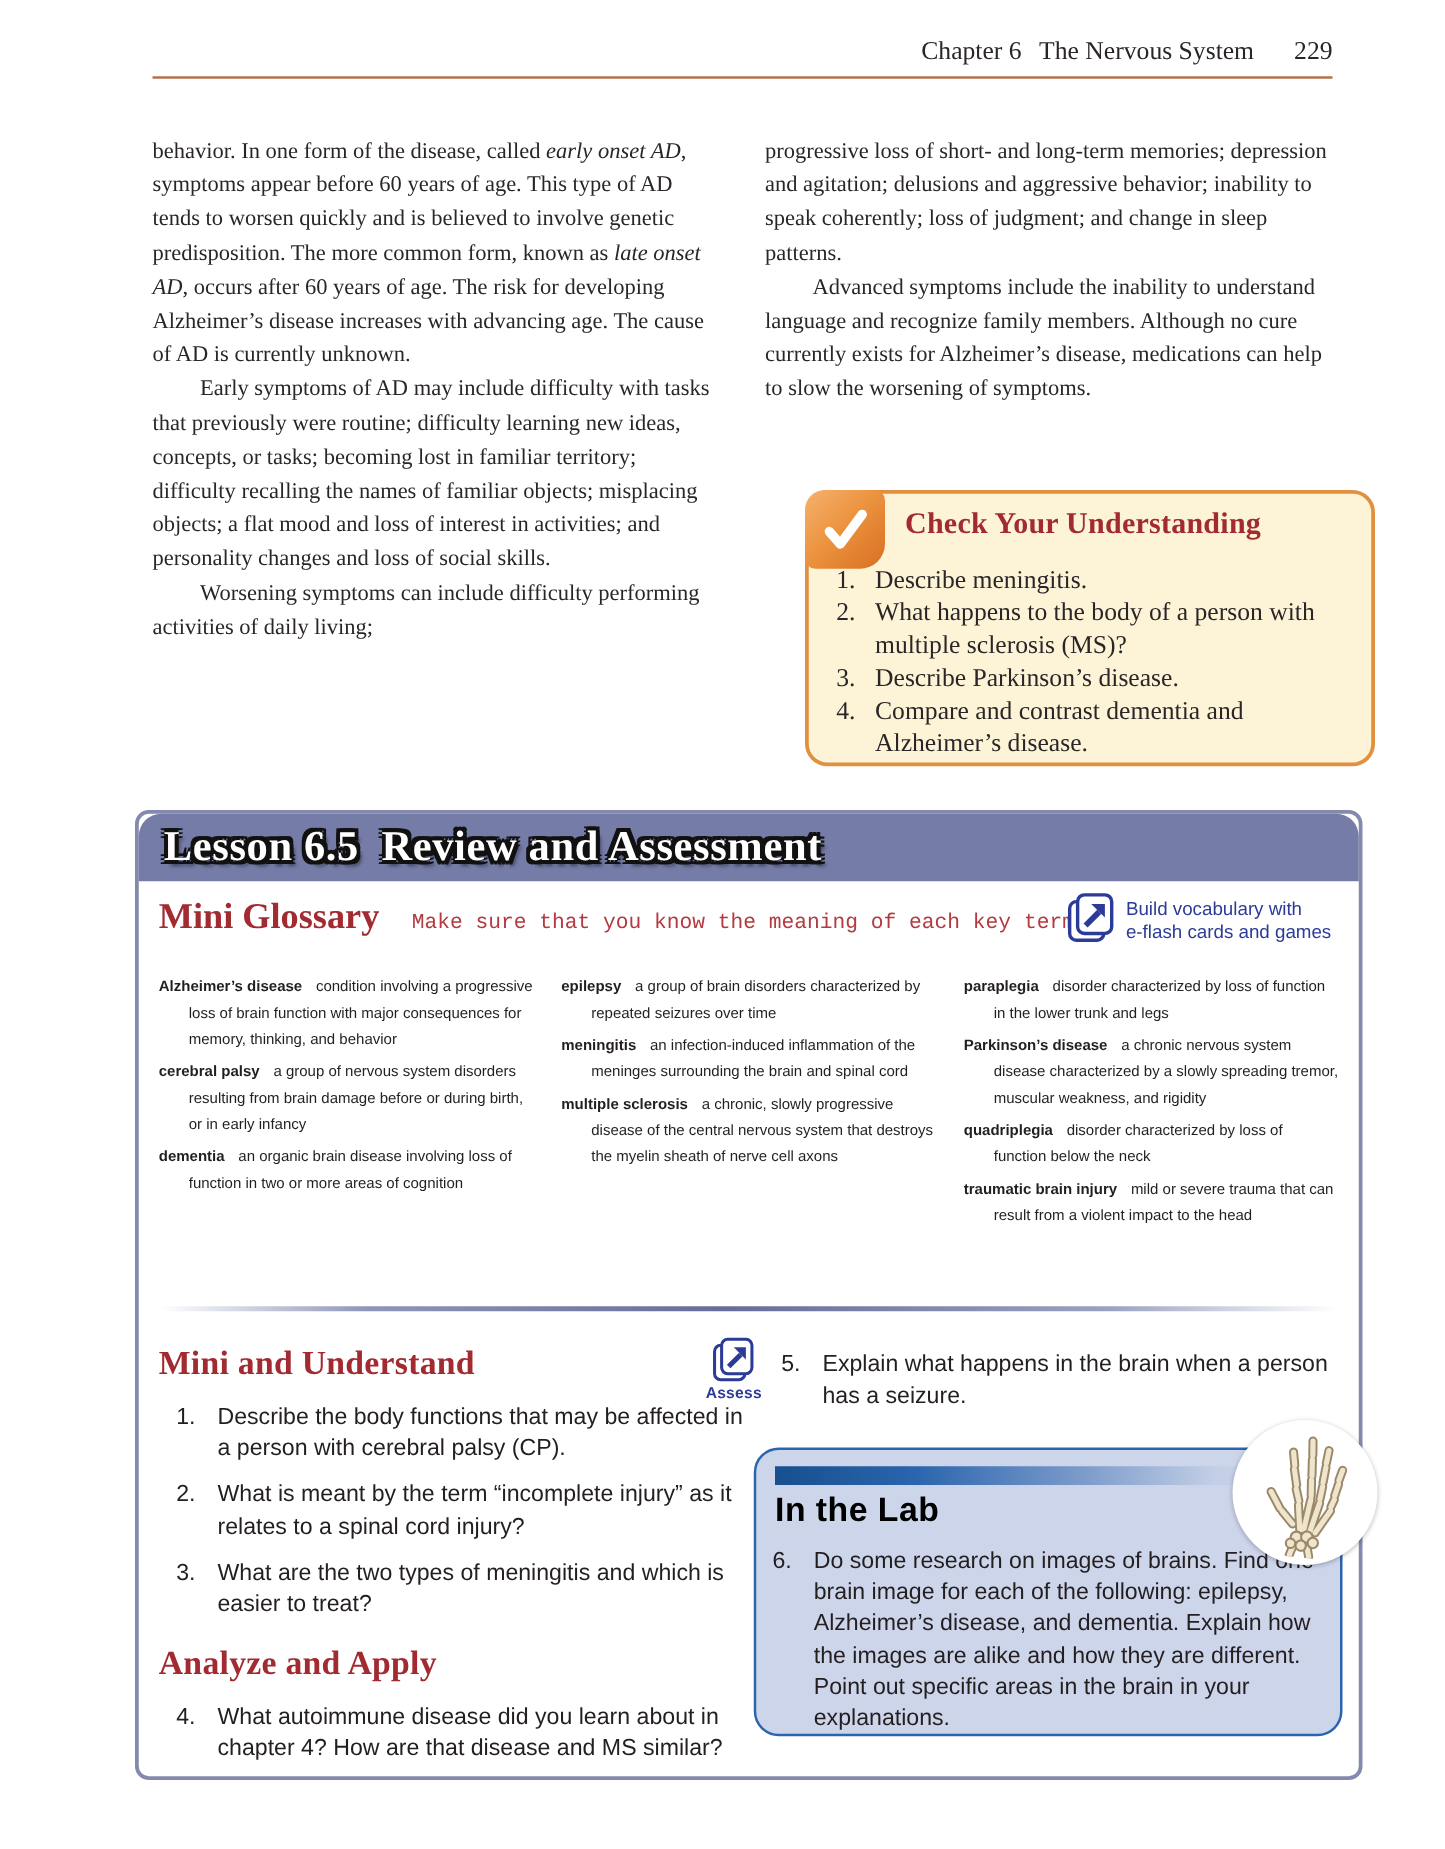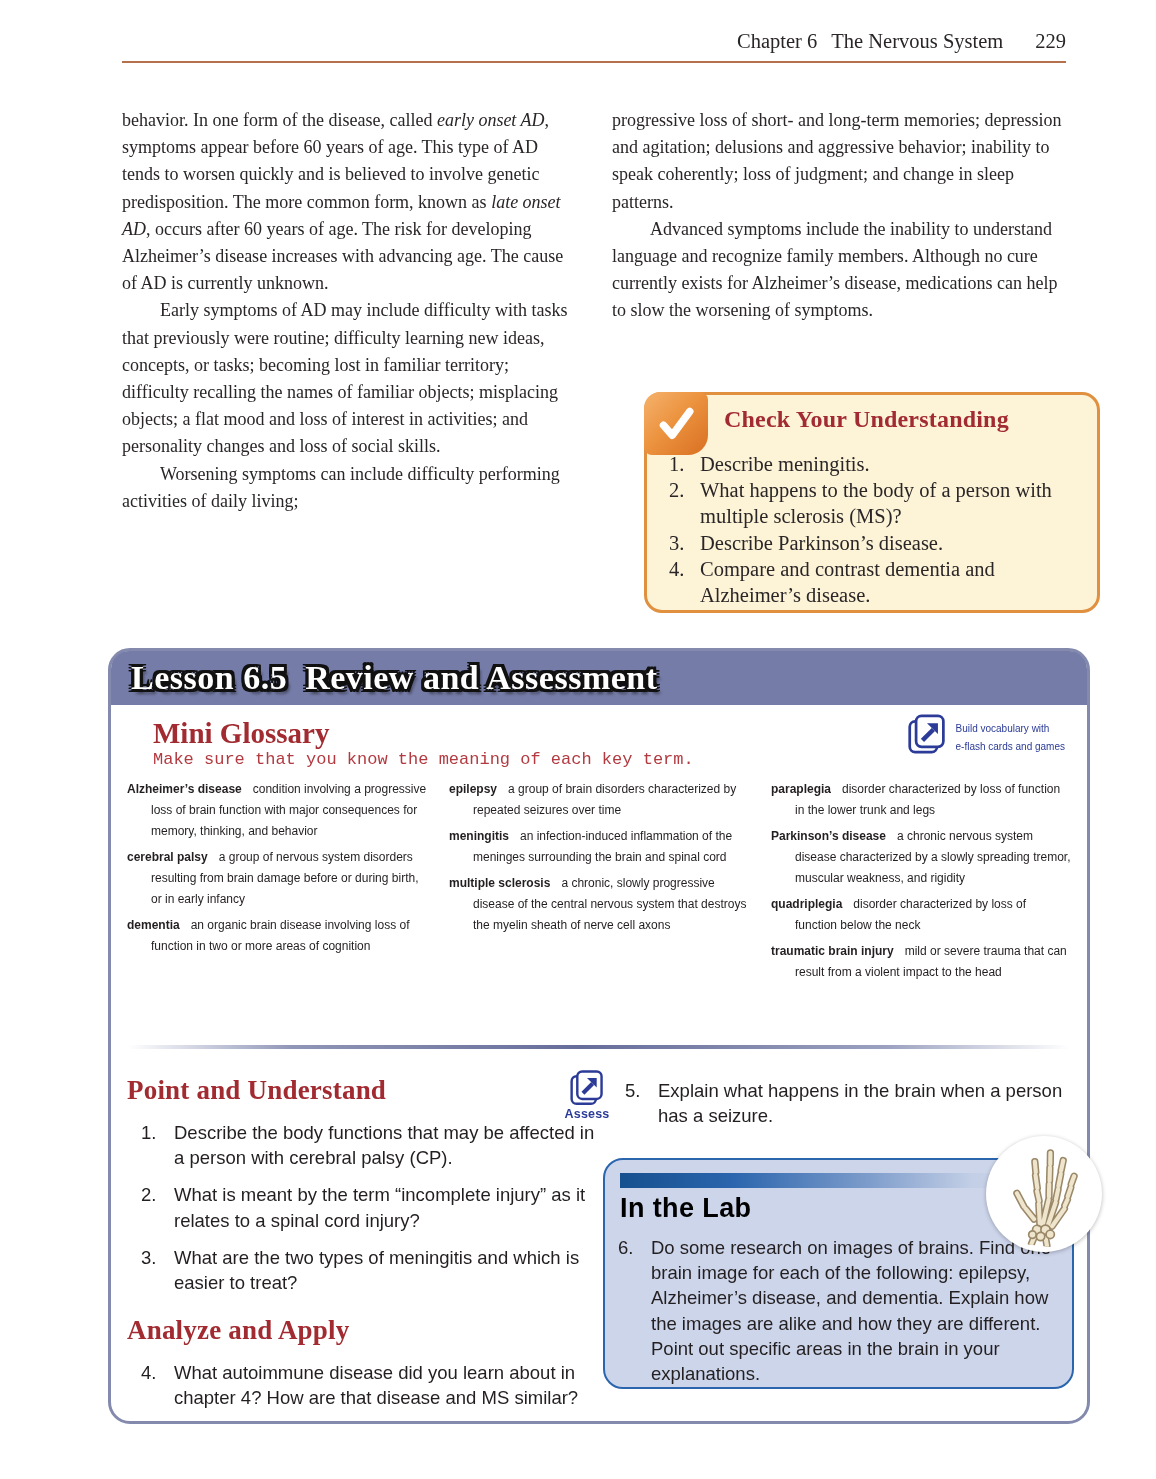--- a/index.html
+++ b/index.html
@@ -43,45 +43,45 @@
     letter-spacing:0.2px;
   }
   .cyu-list { position:absolute; left:22px; top:56px; right:12px; }
   .cyu-list .q { display:flex; font-size:20.5px; line-height:26.2px; color:#2a2627; }
   .cyu-list .q-num { width:31px; flex:0 0 31px; }
   .cyu-list .q-text { flex:1; }
 
   
   .lesson {
     position:absolute; left:108px; top:648px; width:982px; height:776px;
-    border:3px solid #838aad; border-radius:22px; background:#fff;padding-left:44px;
+    border:3px solid #838aad; border-radius:11px; background:#fff;padding-left:44px;
   }
   .lesson-banner {
     position:absolute; left:0; top:0; right:0; height:54px; background:#757ca7;
     border-radius:18px 18px 0 0; display:flex; align-items:center;
   }
   .banner-text {
     font-family:"Liberation Serif","DejaVu Serif",serif;
     padding-left:20px; font-size:34px; font-weight:bold; color:#ffffff; white-space:pre;
     letter-spacing:0.5px;
     text-shadow:
       -3px -3px 0 #111, 0 -3px 0 #111, 3px -3px 0 #111,
       -3px 0 0 #111, 3px 0 0 #111,
       -3px 3px 0 #111, 0 3px 0 #111, 3px 3px 0 #111,
       4px 5px 3px rgba(0,0,0,0.45);
   }
 
   
-  .mg-header { position:absolute; left:16px; top:66px; right:20px; display:flex; align-items:baseline;flex-direction:column; }
+  .mg-header { position:absolute; left:16px; top:66px; right:20px; display:flex; align-items:baseline; }
   .mg-title { font-size:29px; font-weight:bold; color:#a22b31; }
   .mg-sub { font-family:Liberation Mono, monospace; font-size:17px; color:#b23a40; margin-left:26px; }
   .eflash {
     position:absolute; right:2px; top:-4px; display:flex; align-items:center; gap:8px;
     color:#2b3b97; font-family:"Liberation Sans","DejaVu Sans",sans-serif;
-    font-size:10px; line-height:18px;
+    font-size:15px; line-height:18px;
   }
   .gloss-cols { position:absolute; left:16px; top:128px; right:16px; display:flex; gap:22px; }
   .gcol { flex:1; font-family:"Liberation Sans","DejaVu Sans",sans-serif; font-size:12px; line-height:21px; color:#231f20; }
   .gcol .entry { padding-left:24px; text-indent:-24px; margin-bottom:5px; }
   .gcol .g-term { font-weight:bold; margin-right:11px; }
 
   .divider {
     position:absolute; left:8px; right:8px; top:394px; height:4px; border-radius:2px;
     background:linear-gradient(90deg, rgba(125,132,170,0) 1%, #9096b8 18%, #666d99 48%, #9ba1c0 80%, rgba(125,132,170,0) 99%);
   }
@@ -238,21 +238,21 @@
           <p class="entry">
     <span class="g-term">traumatic brain injury</span><span class="g-def">mild or severe trauma that can result from a violent impact to the head</span>
   </p>
         </div>
     </div>
 
     <div class="divider"></div>
 
     <div class="ku-left">
       <h2 class="sec-title" style="position:relative;">
-        <span>Point and Understand</span>
+        <span>Mini and Understand</span>
         <span class="assess">
           <span>
             <svg width="36" height="38" viewBox="0 0 44 47" aria-hidden="true">
               <rect x="3" y="9" width="30" height="34" rx="6" fill="#ffffff" stroke="#2b3b97" stroke-width="3"></rect>
               <rect x="10" y="3" width="30" height="34" rx="6" fill="#ffffff" stroke="#2b3b97" stroke-width="3"></rect>
               <path d="M17 30 L29 18" stroke="#2b3b97" stroke-width="5"></path>
               <path d="M22 11 L34 11 L34 23 Z" fill="#2b3b97"></path>
             </svg>
           </span>
           <span>Assess</span>

